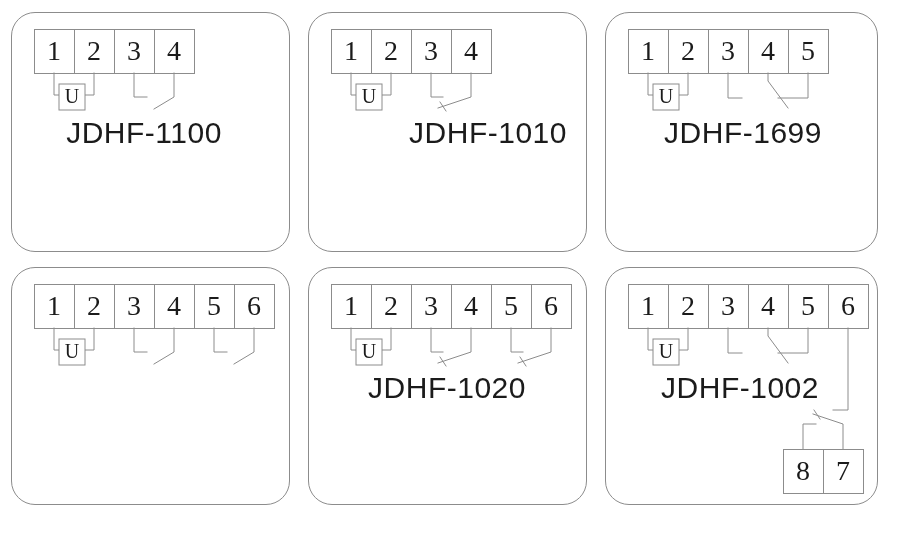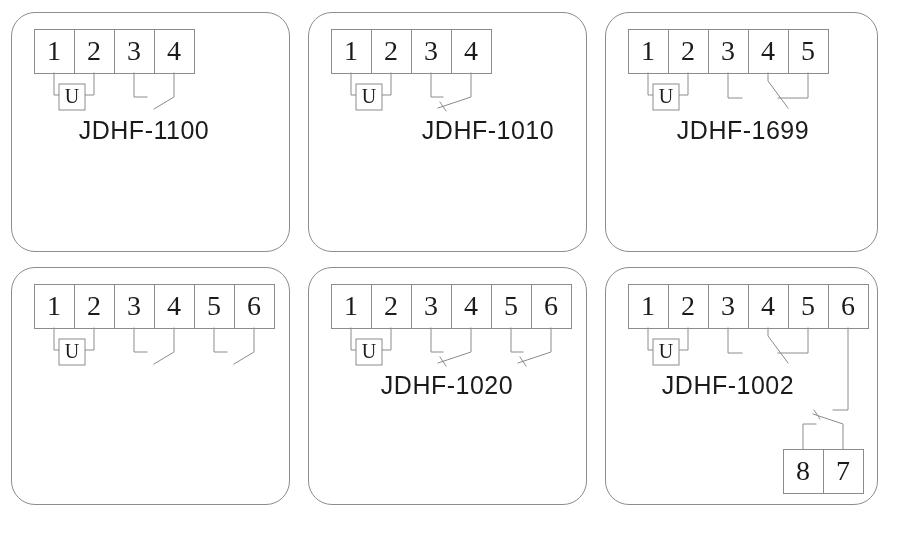--- a/index.html
+++ b/index.html
@@ -1,20 +1,20 @@
 <!DOCTYPE html>
 <html><head>
 <meta charset="utf-8">
 <style>
   html,body{margin:0;padding:0;background:#ffffff;}
   #canvas{position:relative;width:900px;height:536px;background:#ffffff;overflow:hidden;
           font-family:"Liberation Sans",sans-serif;}
   .panel{position:absolute;border:1px solid #8c8c8c;border-radius:24px;box-sizing:border-box;background:#ffffff;}
   .panel svg{position:absolute;left:0;top:0;display:block;}
-  .model{position:absolute;top:103px;transform:translateX(-50%);font-size:25px;letter-spacing:0.5px;
+  .model{position:absolute;top:103px;transform:translateX(-50%);font-size:30px;letter-spacing:0.5px;
          color:#1b1b1b;white-space:nowrap;font-family:"Liberation Sans",sans-serif;}
 </style>
 </head>
 <body>
 
 <div id="canvas">
   <section class="panel" style="left: 11px; top: 12px; width: 279px; height: 240px;">
     <svg width="277" height="238">
         <rect x="22.5" y="16.5" width="40" height="44" fill="none" stroke="#8c8c8c" stroke-width="1"></rect>
         <text x="42" y="47" text-anchor="middle" fill="#1b1b1b" font-size="28" font-family="&quot;Liberation Serif&quot;, serif">1</text>
@@ -129,15 +129,15 @@
         <text x="60" y="90" text-anchor="middle" fill="#1b1b1b" font-size="20" font-family="&quot;Liberation Serif&quot;, serif">U</text>
         <path d="M122,60V85H136M202,60V85H172M162,60V68L182,95" fill="none" stroke="#8c8c8c" stroke-width="1" stroke-linecap="square"></path>
         <path d="M242,60V142H227" fill="none" stroke="#8c8c8c" stroke-width="1" stroke-linecap="square"></path>
         <rect x="177.5" y="181.5" width="40" height="44" fill="none" stroke="#8c8c8c" stroke-width="1"></rect>
         <text x="197" y="212" text-anchor="middle" fill="#1b1b1b" font-size="28" font-family="&quot;Liberation Serif&quot;, serif">8</text>
         <rect x="217.5" y="181.5" width="40" height="44" fill="none" stroke="#8c8c8c" stroke-width="1"></rect>
         <text x="237" y="212" text-anchor="middle" fill="#1b1b1b" font-size="28" font-family="&quot;Liberation Serif&quot;, serif">7</text>
         <path d="M197,181V156H210" fill="none" stroke="#8c8c8c" stroke-width="1" stroke-linecap="square"></path>
         <path d="M237,181V156L207,146M208,142L214,151" fill="none" stroke="#8c8c8c" stroke-width="1" stroke-linecap="square"></path>
       </svg>
-    <div class="model" style="left: 122px;">JDHF-1002</div>
+    <div class="model" style="left: 134px;">JDHF-1002</div>
   </section>
 </div>
 
 </body></html>

